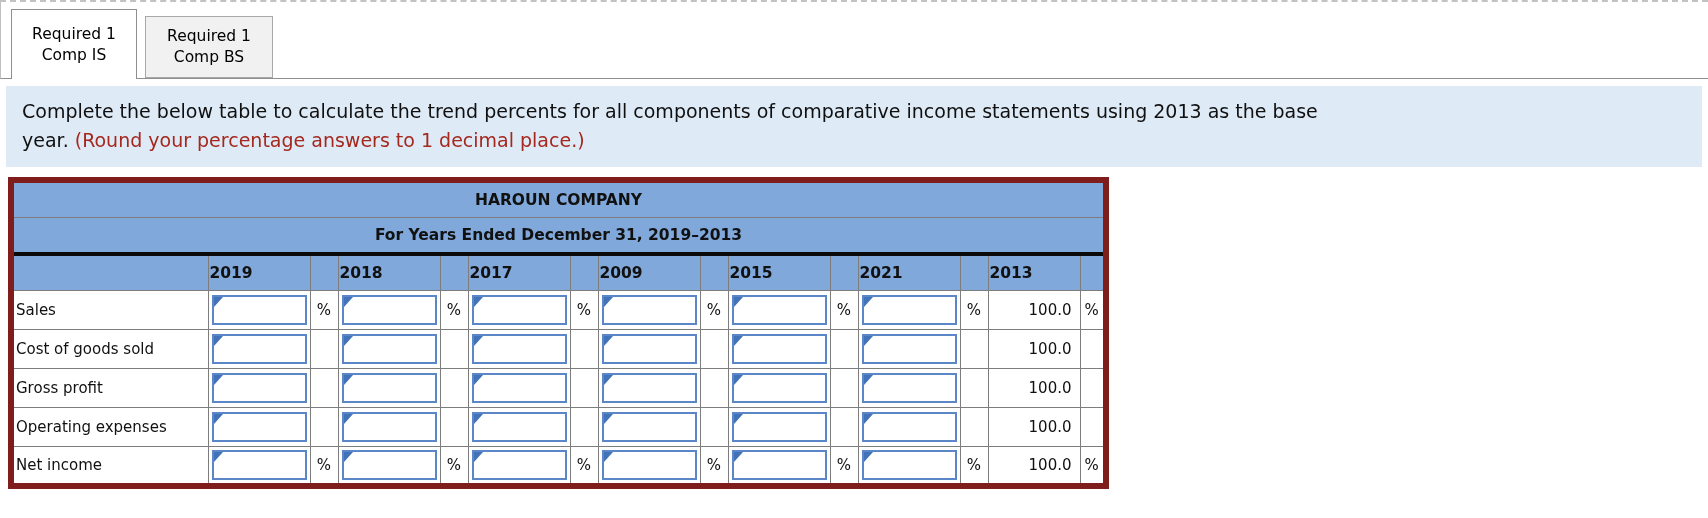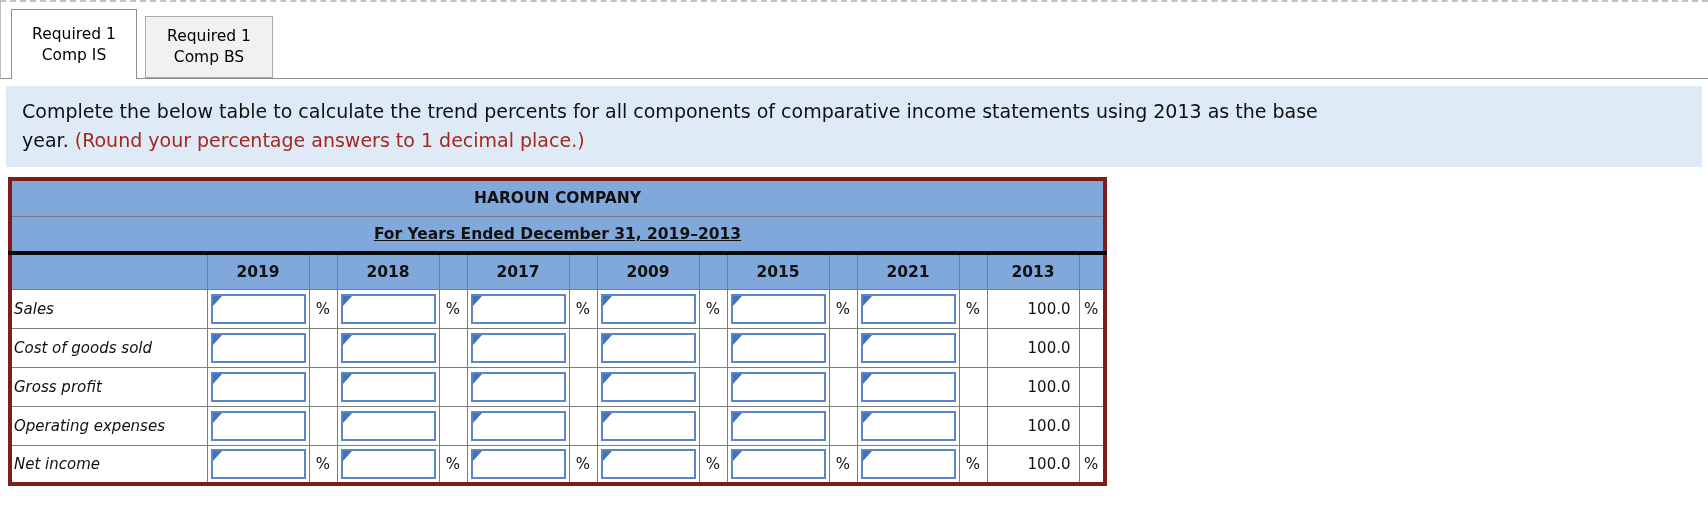--- a/index.html
+++ b/index.html
@@ -51,46 +51,46 @@
     font-size: 19px;
     color: #101010;
   }
   .note-inner { max-width: 1340px; line-height: 1.5; }
   .em { color: #A5281E; }
   
   .tblwrap { margin-left: 8px; }
   table.trend {
     border-collapse: collapse;
     table-layout: fixed;
-    border: 4px solid #7f1d1d;
+    border: 6px solid #7f1d1d;
     background: #5eead4;
   }
   table.trend td {
     border: 1px solid #7d7d7d;
     overflow: hidden;
     font-size: 15px;
     color: #111;
   }
   tr.trow td {
     background: #80A8DA;
     font-weight: bold;
     text-align: center;
     height: 37px;
     font-size: 15.5px;
   }
-  tr.period td { border-bottom: 4px solid #0a0a0a; text-decoration: underline; }
+  tr.period td { border-bottom: 4px solid #0a0a0a; }
   tr.yrow td {
     background: #80A8DA;
     font-weight: bold;
-    text-align: center;
+    text-align: left;
     height: 36px;
     font-size: 15.5px;
   }
   tr.drow { height: 39px; }
-  td.lbl { padding-left: 2px; background: #fff; font-style: italic; }
+  td.lbl { padding-left: 2px; background: #fff; }
   td.ic { padding: 3px 3px; background: #fff; }
   .ibox {
     position: relative;
     height: 30px; width: 100%;
     border: 2px solid #5B87C8;
     background: #fff;
   }
   .flag {
     position: absolute; top: 0; left: 0;
     width: 0; height: 0;

